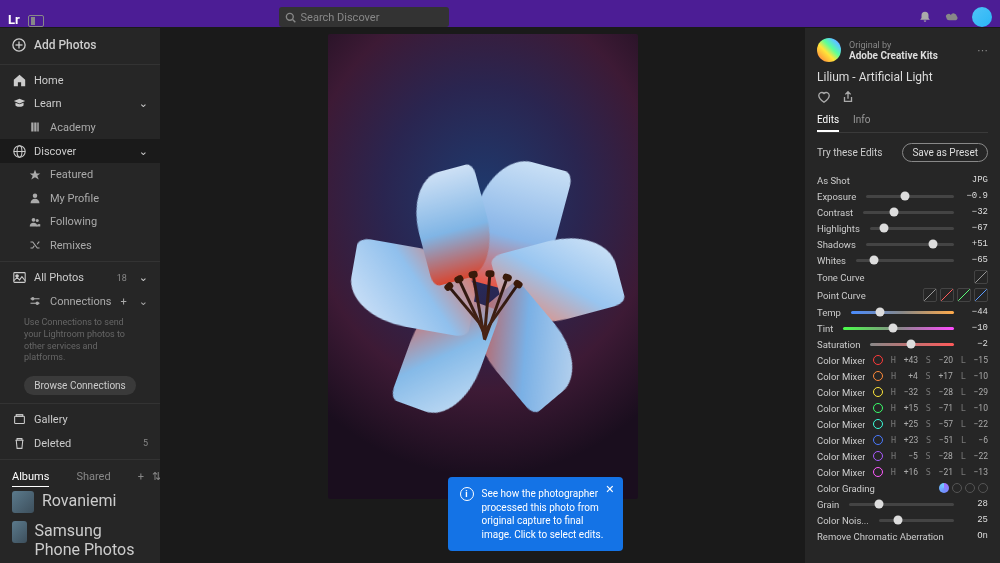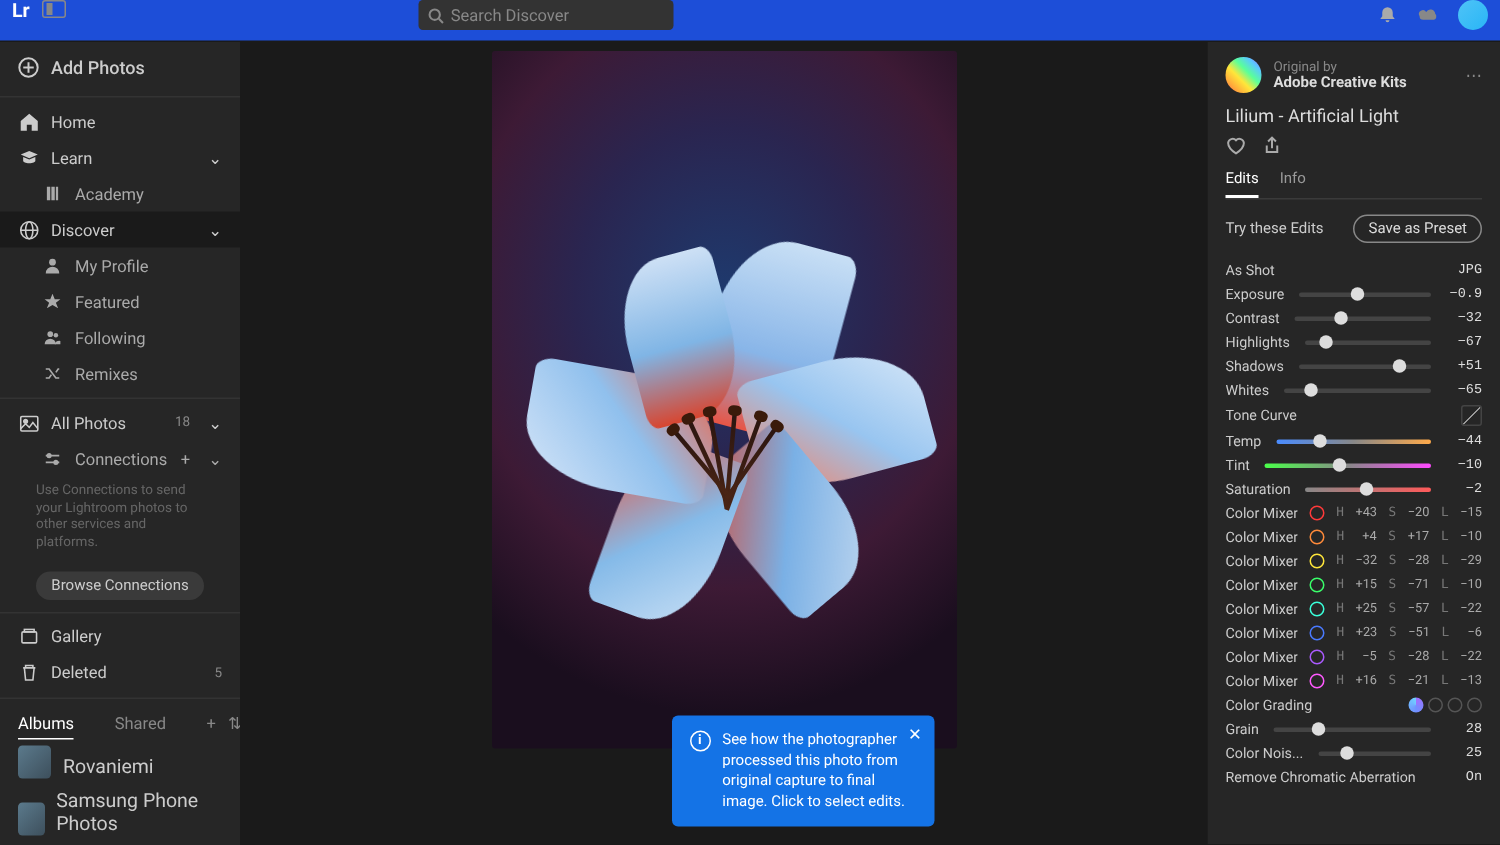--- a/index.html
+++ b/index.html
@@ -1,17 +1,17 @@
 <!DOCTYPE html>
 <html><head>
 <meta charset="utf-8">
 <style>
 *{margin:0;padding:0;box-sizing:border-box;font-family:-apple-system,BlinkMacSystemFont,"Segoe UI",Roboto,sans-serif}
 body{background:#1a1a1a;color:#ccc;font-size:11px;width:1000px;height:563px;overflow:hidden;display:flex;flex-direction:column}
-.header{height:28px;background:#1d4ed8;display:flex;align-items:flex-start;padding:0 8px;border-bottom:1px solid #1a1a1a}
+.header{height:28px;background:#4c1d95;display:flex;align-items:flex-end;padding:0 8px;border-bottom:1px solid #1a1a1a}
 .logo{font-weight:bold;font-size:13px;color:#fff;margin-right:8px}
 .hdr-sq{width:16px;height:12px;border:1px solid #888;border-radius:2px;position:relative}
 .hdr-sq::before{content:"";position:absolute;left:2px;top:1px;bottom:1px;width:4px;background:#888}
 .search-box{margin:0 auto;width:170px;height:20px;background:#333;border-radius:3px;display:flex;align-items:center;padding:0 6px;color:#888}
 .search-box svg{width:11px;height:11px;margin-right:5px}
 .hdr-right{margin-left:auto;display:flex;align-items:center;gap:12px}
 .avatar{width:20px;height:20px;border-radius:50%;background:linear-gradient(135deg,#4fc3f7,#29b6f6)}
 .main{display:flex;flex:1;overflow:hidden}
 .sidebar{width:160px;background:#262626;display:flex;flex-direction:column;overflow-y:auto}
 .sb-row{display:flex;align-items:center;padding:5px 12px;cursor:pointer;gap:8px;color:#ccc;font-size:11px;min-height:22px}
@@ -19,21 +19,21 @@
 .sb-row.sub{padding-left:28px;color:#aaa}
 .sb-row .chev{margin-left:auto}
 .sb-ic{width:14px;height:14px;flex-shrink:0;display:flex;align-items:center;justify-content:center}
 .conn-note{padding:4px 24px 8px;font-size:9px;color:#666;line-height:1.3}
 .browse-btn{margin:4px 24px;background:#3a3a3a;border-radius:10px;padding:4px 10px;font-size:10px;text-align:center;color:#ccc;cursor:pointer}
 .sb-sep{height:1px;background:#333;margin:4px 0}
 .tabs{display:flex;padding:6px 12px 0;gap:27px;font-size:11px}
 .tabs span.act{color:#fff;border-bottom:1px solid #fff;padding-bottom:3px}
 .tabs span{color:#888;cursor:pointer}
 .tabs .ticons{margin-left:auto;display:flex;gap:8px;color:#888}
-.album{display:flex;align-items:flex-end;padding:4px 12px;gap:8px;font-size:13px;cursor:pointer}
+.album{display:flex;align-items:flex-start;padding:4px 12px;gap:8px;font-size:16px;cursor:pointer}
 .album-thumb{width:22px;height:22px;border-radius:3px;background:linear-gradient(135deg,#5b7a8c,#3d4f5c)}
 .canvas{flex:1;background:#1a1a1a;display:flex;align-items:flex-start;justify-content:center;position:relative;padding-top:6px}
 .photo{width:310px;height:465px;background:radial-gradient(ellipse 80% 60% at 50% 35%,#1e3a6e 0%,#2a2550 40%,#3d1a35 70%,#1a0e1e 100%);border-radius:2px;position:relative;overflow:hidden}
 .flower{position:absolute;left:50%;top:50%;transform:translate(-50%,-45%);width:240px;height:260px}
 .petal{position:absolute;background:linear-gradient(135deg,#dce8f5 0%,#a8c8e8 40%,#ff6b5a 90%);border-radius:50% 10% 50% 10%;filter:blur(0.5px)}
 .p1{width:85px;height:130px;left:110px;top:10px;transform:rotate(15deg);background:linear-gradient(180deg,#c8dff5 0%,#88b5e8 60%,#e85545 100%)}
 .p2{width:80px;height:120px;left:155px;top:70px;transform:rotate(75deg);background:linear-gradient(135deg,#d8e8f8 0%,#98c5f0 50%,#ff7a55 100%)}
 .p3{width:75px;height:115px;left:125px;top:140px;transform:rotate(140deg);background:linear-gradient(135deg,#c5daf0 0%,#7ab0e5 50%,#d84530 100%)}
 .p4{width:75px;height:120px;left:45px;top:145px;transform:rotate(200deg);background:linear-gradient(135deg,#c8dff5 0%,#85bae8 50%,#e85540 100%)}
 .p5{width:80px;height:125px;left:10px;top:75px;transform:rotate(280deg);background:linear-gradient(135deg,#d5e5f8 0%,#90c0ed 55%,#f06548 100%)}
@@ -154,33 +154,33 @@
             <ellipse cx="8" cy="8" rx="3" ry="7"></ellipse>
             <line x1="1" y1="8" x2="15" y2="8"></line>
           </svg>
         </span>
       <span>Discover</span>
       <span class="chev">⌄</span>
     </div>
     <div class="sb-row sub">
       <span class="sb-ic">
           <svg width="12" height="12" viewBox="0 0 16 16" fill="#aaa">
+            <path d="M8 1l2 5h5l-4 3 2 5-5-3-5 3 2-5-4-3h5z"></path>
+          </svg>
+        </span>
+      <span>Featured</span>
+    </div>
+    <div class="sb-row sub">
+      <span class="sb-ic">
+          <svg width="12" height="12" viewBox="0 0 16 16" fill="#aaa">
             <circle cx="8" cy="5" r="3"></circle>
             <path d="M2 15a6 6 0 0112 0z"></path>
           </svg>
         </span>
       <span>My Profile</span>
-    </div>
-    <div class="sb-row sub">
-      <span class="sb-ic">
-          <svg width="12" height="12" viewBox="0 0 16 16" fill="#aaa">
-            <path d="M8 1l2 5h5l-4 3 2 5-5-3-5 3 2-5-4-3h5z"></path>
-          </svg>
-        </span>
-      <span>Featured</span>
     </div>
     <div class="sb-row sub">
       <span class="sb-ic">
           <svg width="12" height="12" viewBox="0 0 16 16" fill="#aaa">
             <circle cx="6" cy="5" r="2.5"></circle>
             <circle cx="11" cy="6" r="2"></circle>
             <path d="M1 14a5 5 0 0110 0z"></path>
             <path d="M10 14a4 4 0 015-3v3z"></path>
           </svg>
         </span>
@@ -353,20 +353,29 @@
           <span class="val">−65</span>
         </div>
       </div>
     <div class="edit-row">
       <span class="lbl">Tone Curve</span>
       <span class="curves">
           <span class="curve-sq" style="color:#999"></span>
         </span>
     </div>
     <div class="edit-row">
+      <span class="lbl">Point Curve</span>
+      <span class="curves">
+        <span class="curve-sq" style="color:#999"></span>
+        <span class="curve-sq" style="color:#ff5a5a"></span>
+        <span class="curve-sq" style="color:#5aff7a"></span>
+        <span class="curve-sq" style="color:#5a9aff"></span>
+      </span>
+    </div>
+    <div class="edit-row">
       <span class="lbl">Temp</span>
       <div class="slider temp">
           <div class="thumb" style="left:28%"></div>
         </div>
       <span class="val">−44</span>
     </div>
     <div class="edit-row">
       <span class="lbl">Tint</span>
       <div class="slider tint">
           <div class="thumb" style="left:45%"></div>

